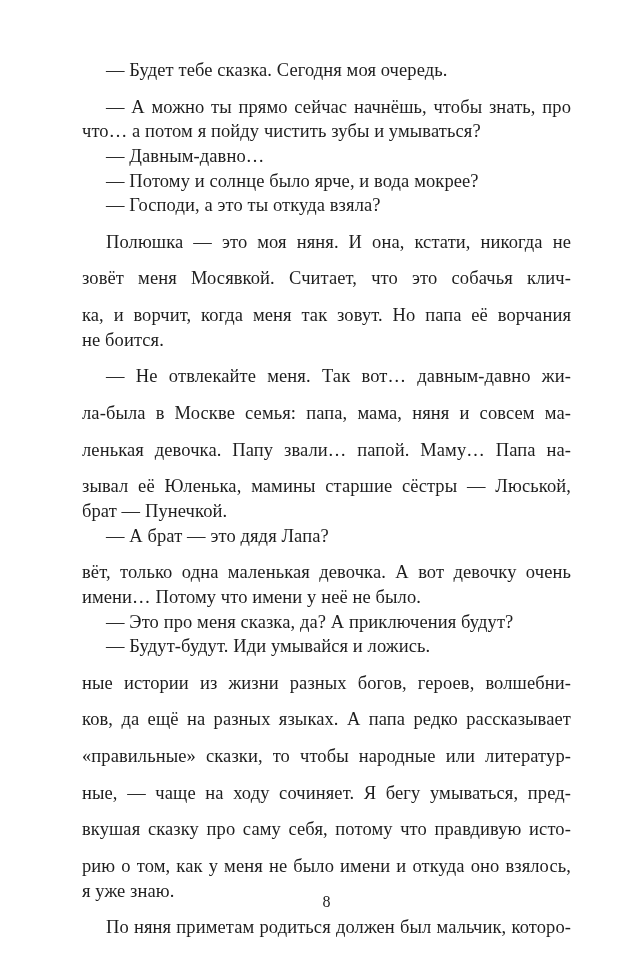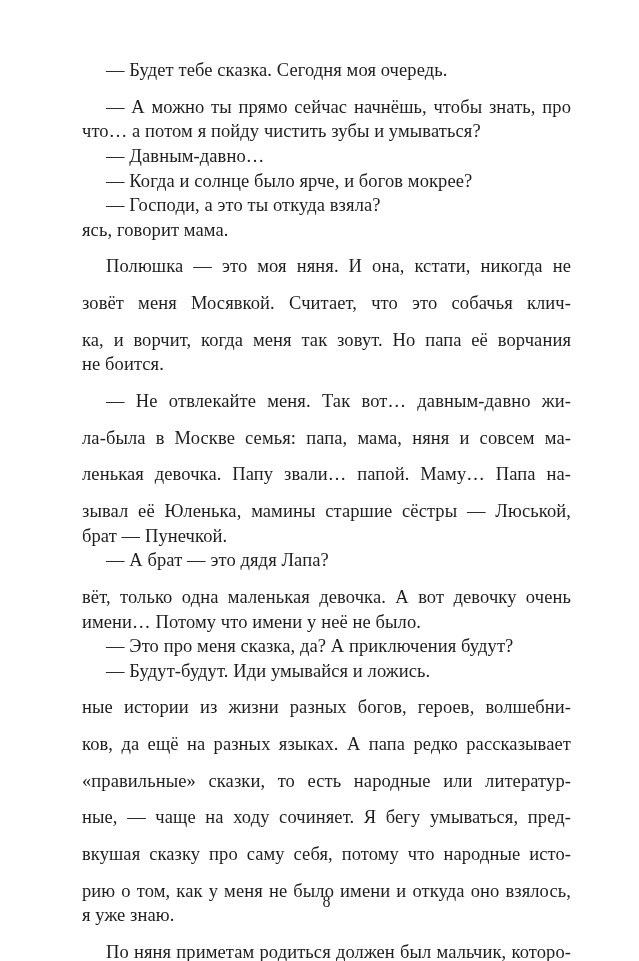--- a/index.html
+++ b/index.html
@@ -57,40 +57,39 @@
 </head>
 <body>
 
 <div class="book-page">
   <div class="text-column">
 
   <div class="line indent">— Будет тебе сказка. Сегодня моя очередь.</div>
       <div class="line indent fill">— А можно ты прямо сейчас начнёшь, чтобы знать, про</div>
       <div class="line">что… а потом я пойду чистить зубы и умываться?</div>
       <div class="line indent">— Давным-давно…</div>
-      <div class="line indent">— Когда и солнце было ярче, и богов мокрее?</div>
+      <div class="line indent">— Потому и солнце было ярче, и вода мокрее?</div>
       <div class="line indent">— Господи, а это ты откуда взяла?</div>
-      <div class="line">ясь, говорит мама.</div>
       <div class="line indent fill">Полюшка — это моя няня. И она, кстати, никогда не</div>
       <div class="line fill">зовёт меня Мосявкой. Считает, что это собачья клич-</div>
       <div class="line fill">ка, и ворчит, когда меня так зовут. Но папа её ворчания</div>
       <div class="line">не боится.</div>
       <div class="line indent fill">— Не отвлекайте меня. Так вот… давным-давно жи-</div>
       <div class="line fill">ла-была в Москве семья: папа, мама, няня и совсем ма-</div>
       <div class="line fill">ленькая девочка. Папу звали… папой. Маму… Папа на-</div>
       <div class="line fill">зывал её Юленька, мамины старшие сёстры — Люськой,</div>
       <div class="line">брат — Пунечкой.</div>
       <div class="line indent">— А брат — это дядя Лапа?</div>
       <div class="line fill">вёт, только одна маленькая девочка. А вот девочку очень</div>
       <div class="line">имени… Потому что имени у неё не было.</div>
       <div class="line indent">— Это про меня сказка, да? А приключения будут?</div>
       <div class="line indent">— Будут-будут. Иди умывайся и ложись.</div>
       <div class="line fill">ные истории из жизни разных богов, героев, волшебни-</div>
       <div class="line fill">ков, да ещё на разных языках. А папа редко рассказывает</div>
-      <div class="line fill">«правильные» сказки, то есть народные или литератур-</div>
+      <div class="line fill">«правильные» сказки, то чтобы народные или литератур-</div>
       <div class="line fill">ные, — чаще на ходу сочиняет. Я бегу умываться, пред-</div>
-      <div class="line fill">вкушая сказку про саму себя, потому что народные исто-</div>
+      <div class="line fill">вкушая сказку про саму себя, потому что правдивую исто-</div>
       <div class="line fill">рию о том, как у меня не было имени и откуда оно взялось,</div>
       <div class="line">я уже знаю.</div>
       <div class="line indent fill">По няня приметам родиться должен был мальчик, которо-</div>
     </div>
   <div class="page-number">8</div>
 </div>
 
 </body></html>

